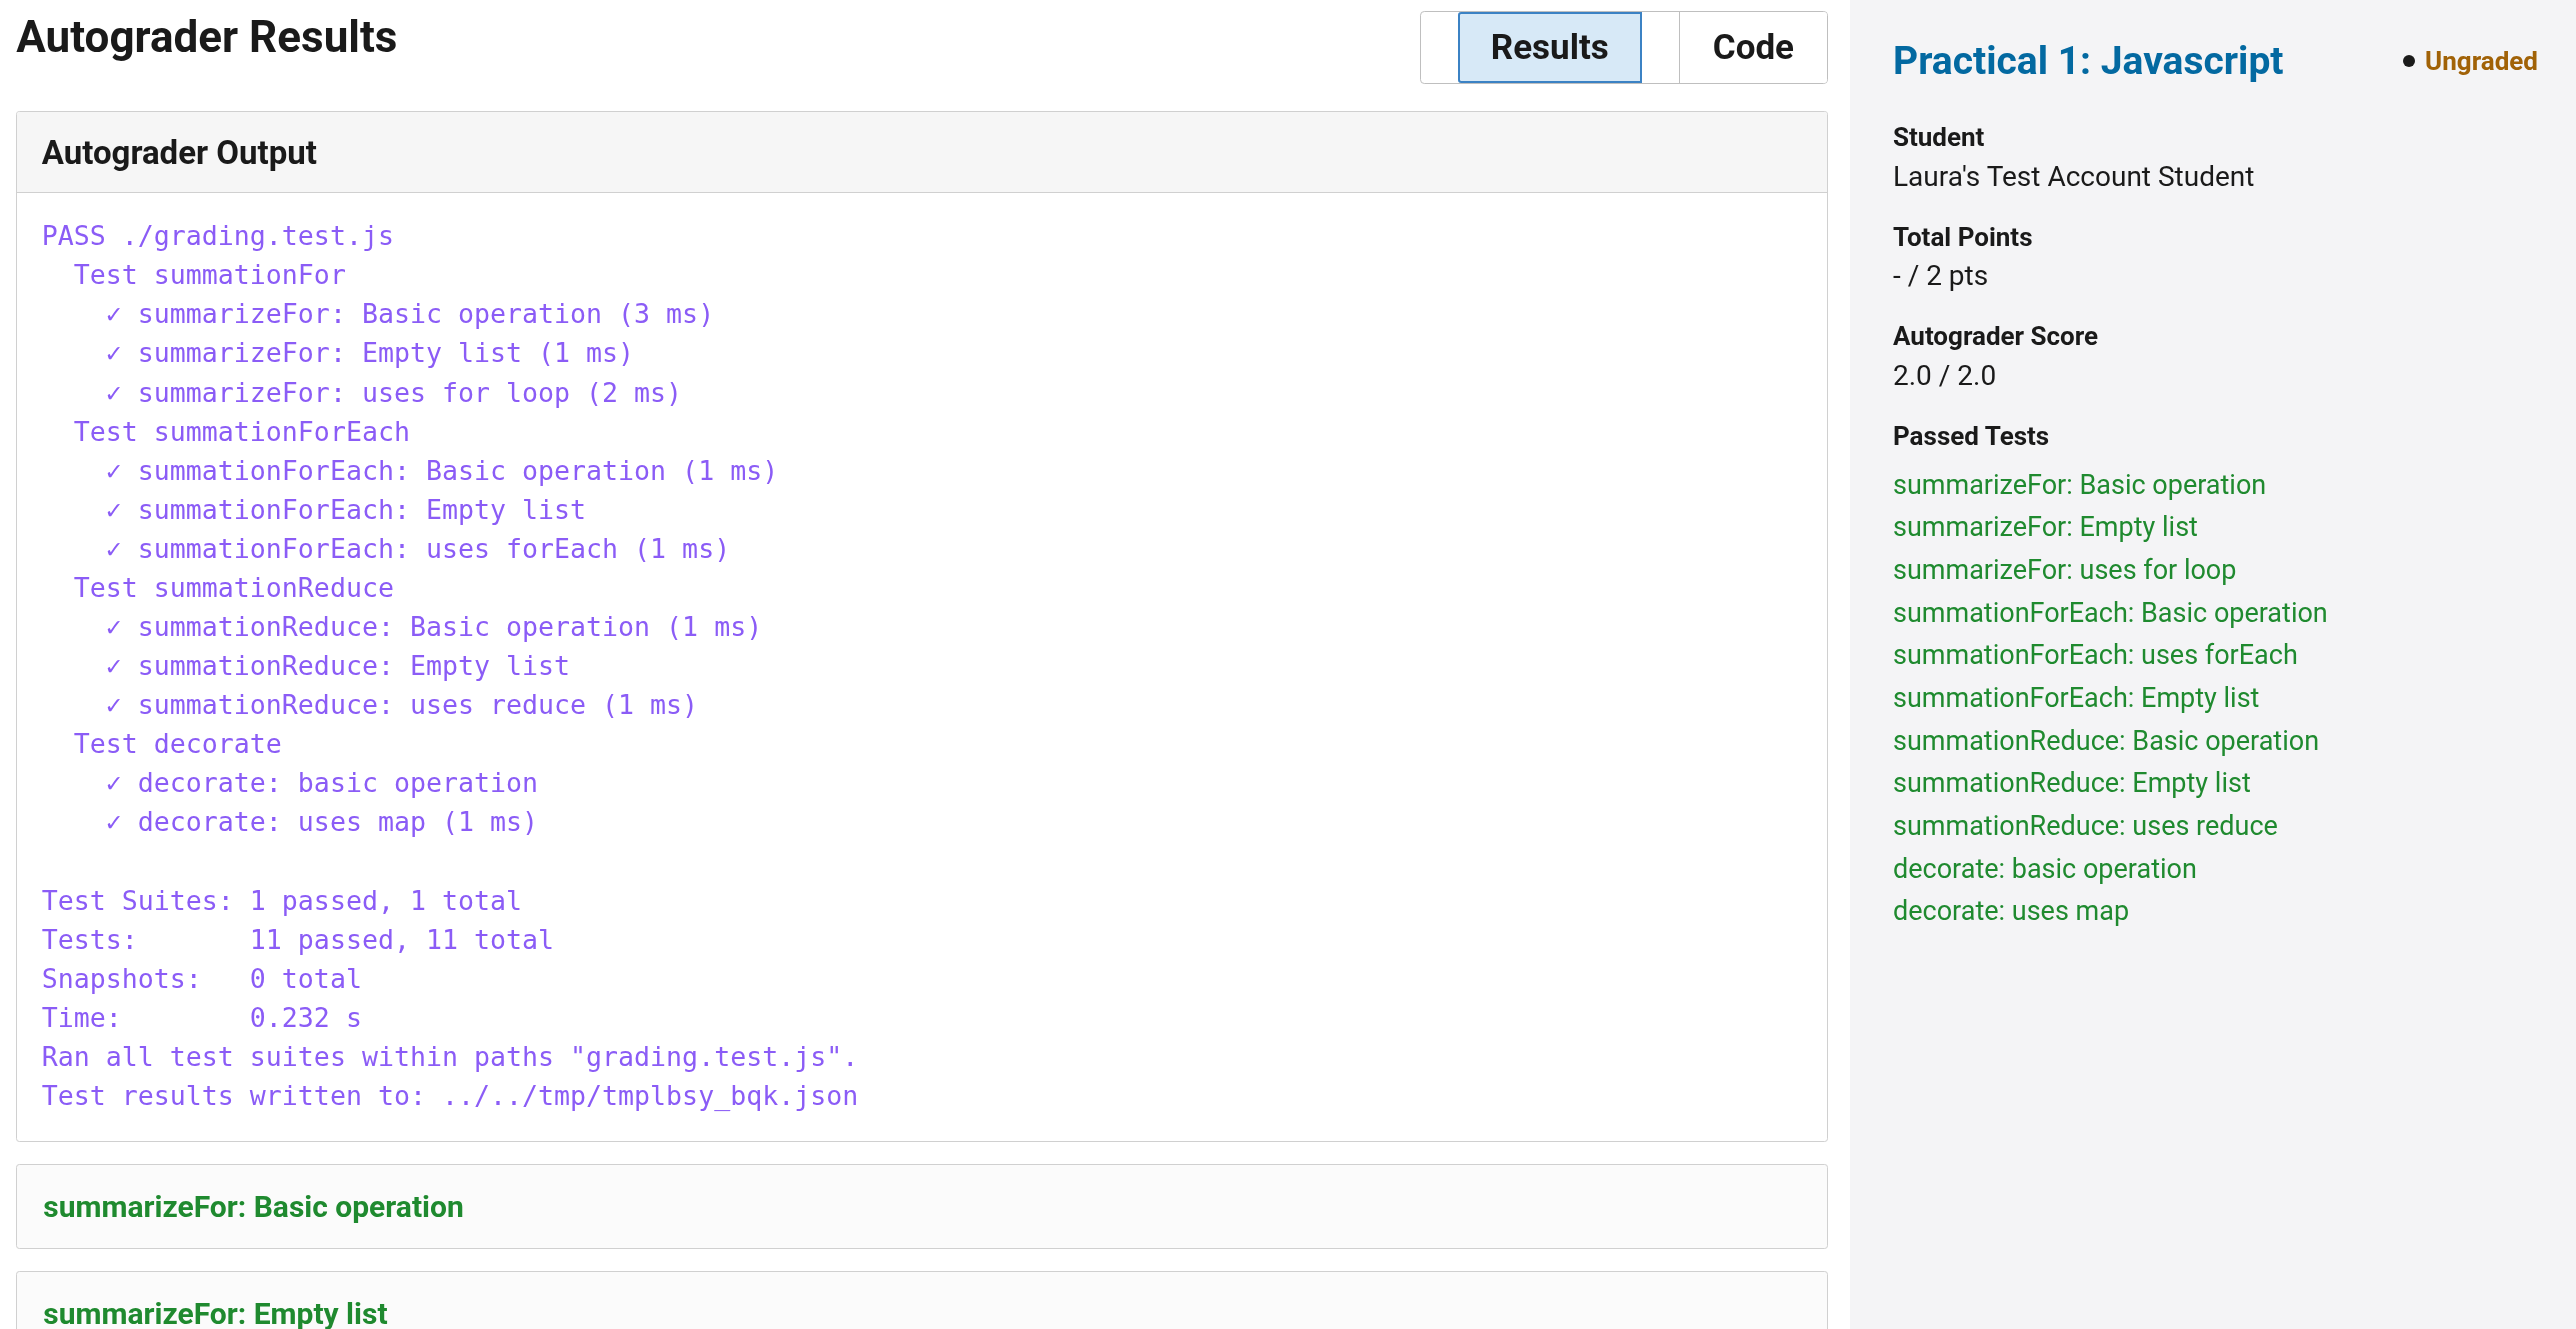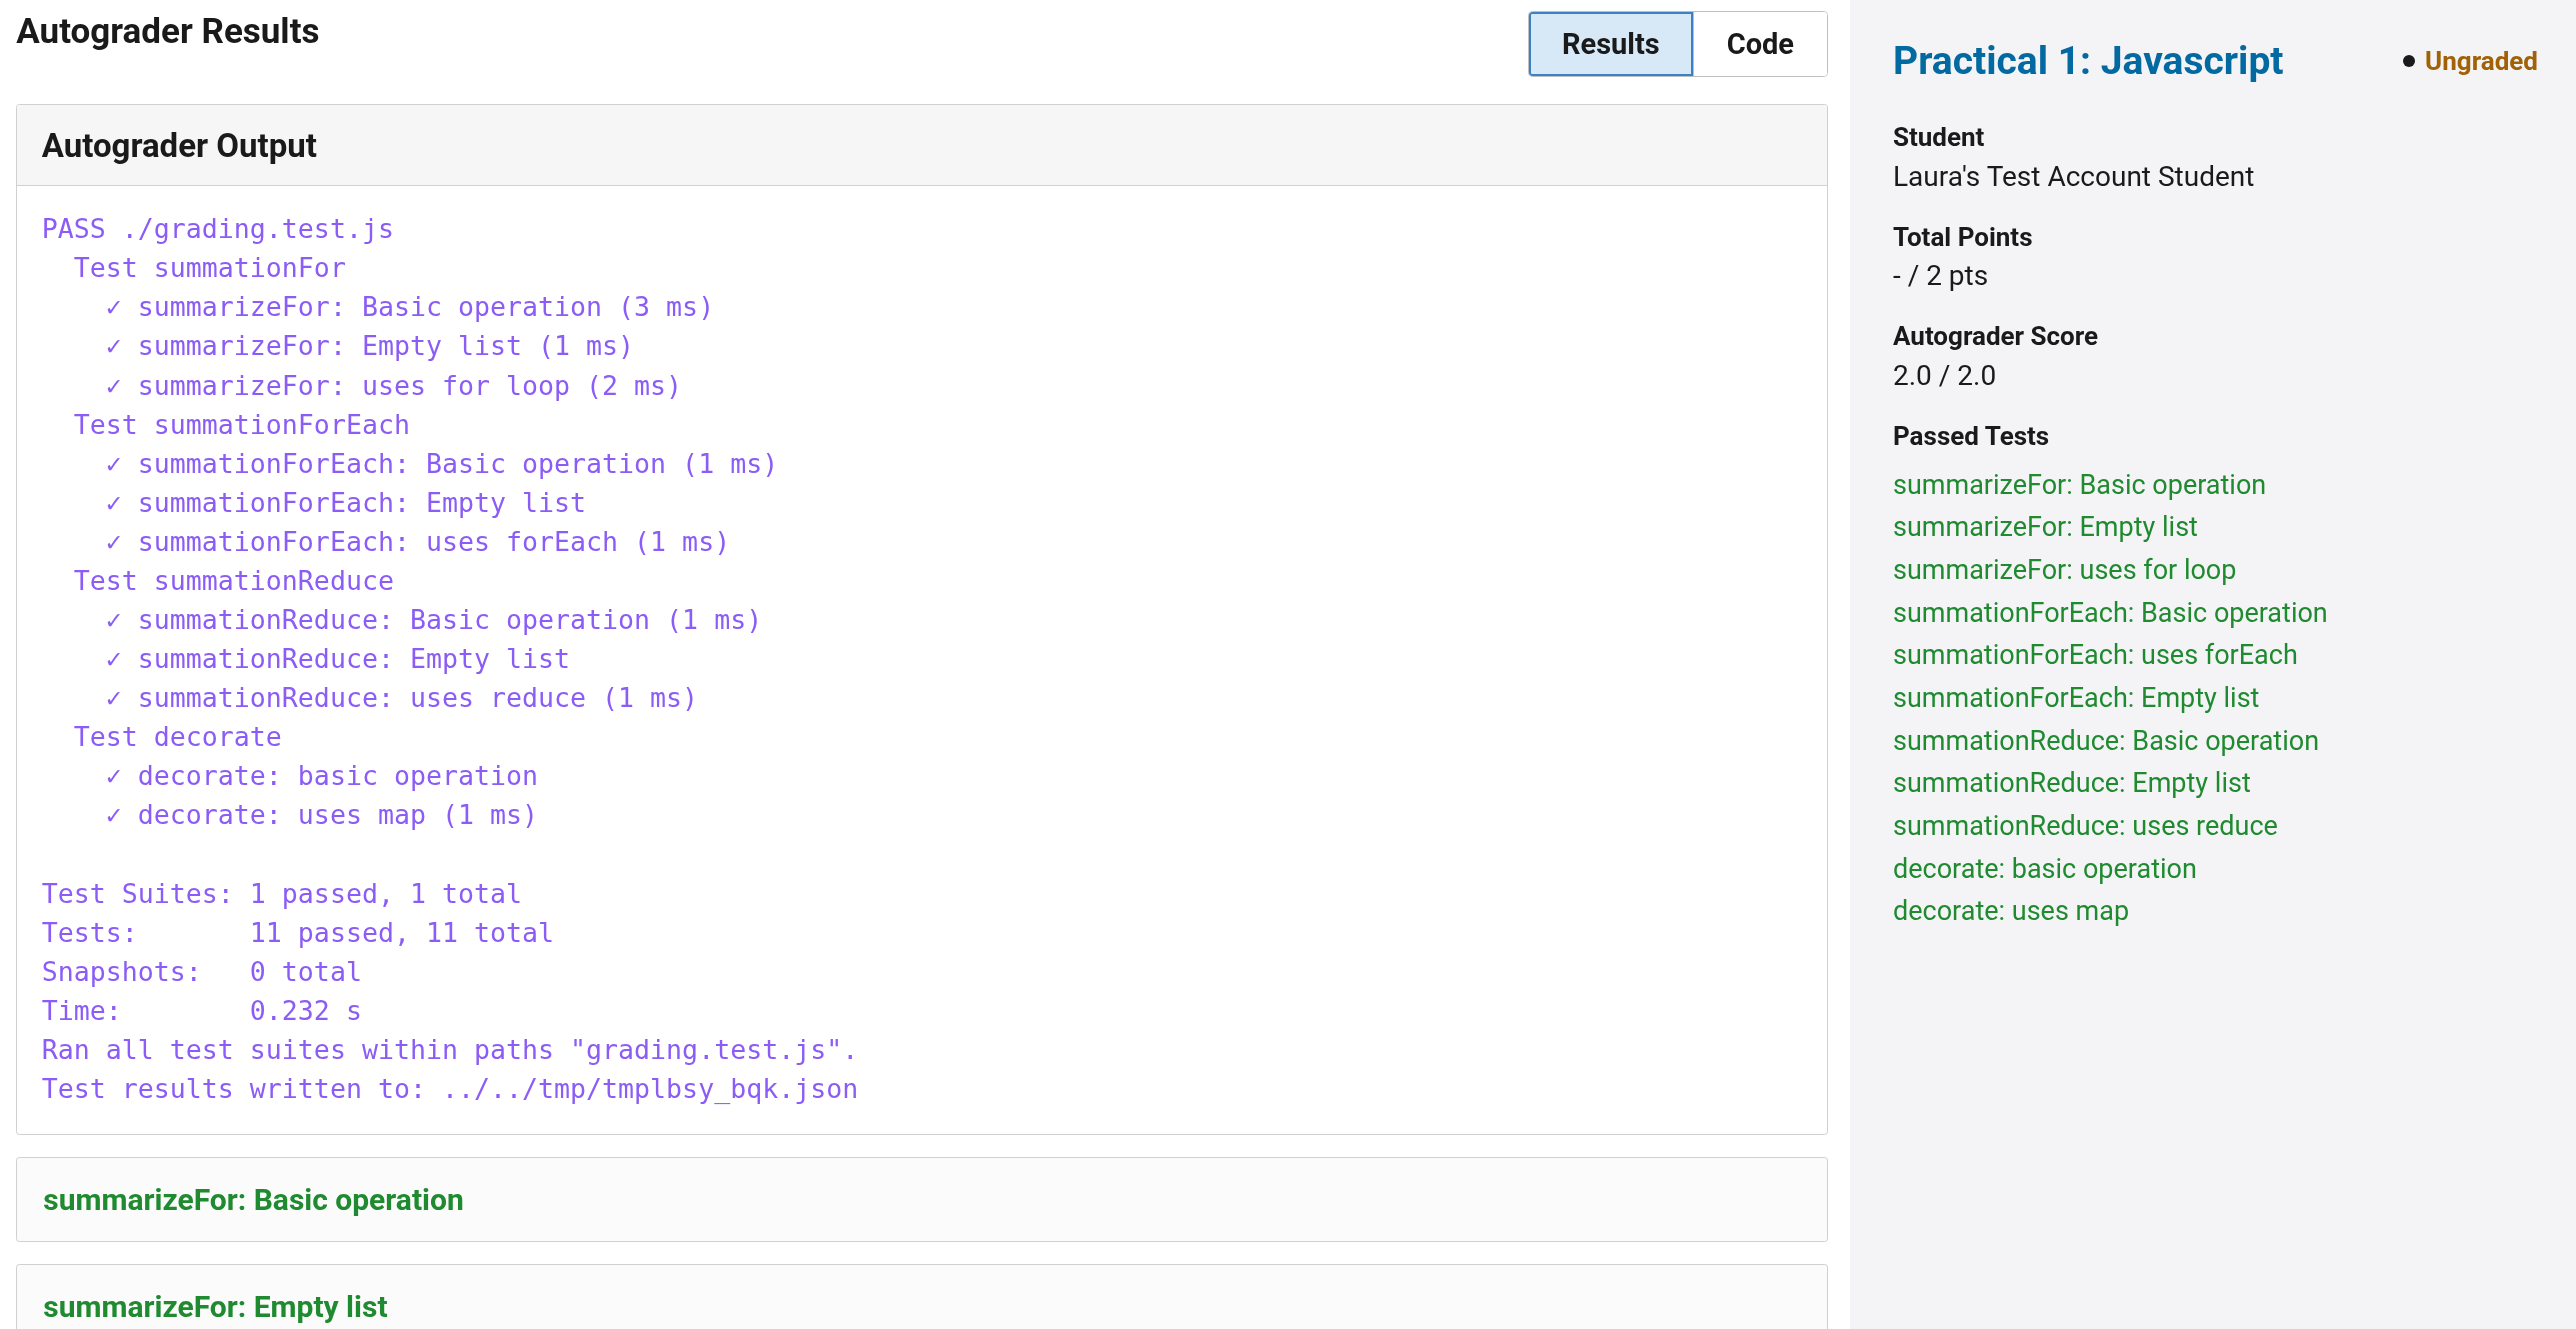--- a/index.html
+++ b/index.html
@@ -28,36 +28,37 @@
   }
 
   
   .header-row {
     display: flex;
     justify-content: space-between;
     align-items: flex-start;
     margin-bottom: 27px;
   }
   .page-title {
-    font-size: 35px;
+    font-size: 44px;
     font-weight: 700;
   }
   .tabs {
     display: flex;
     border: 1.6px solid #bfbfbf;
     border-radius: 4.3px;
     overflow: hidden;
   }
   .tab {
     padding: 15px 33px;
-    font-size: 29px;
+    font-size: 35px;
     font-weight: 700;
     background: #ffffff;
     cursor: pointer;
     user-select: none;
+    margin-left: 37px;
   }
   .tab + .tab {
     border-left: 1.6px solid #bfbfbf;
   }
   .tab.active {
     background: #d7e9f7;
     outline: 2.2px solid #3b82c4;
     outline-offset: -2.2px;
     position: relative;
     z-index: 1;

